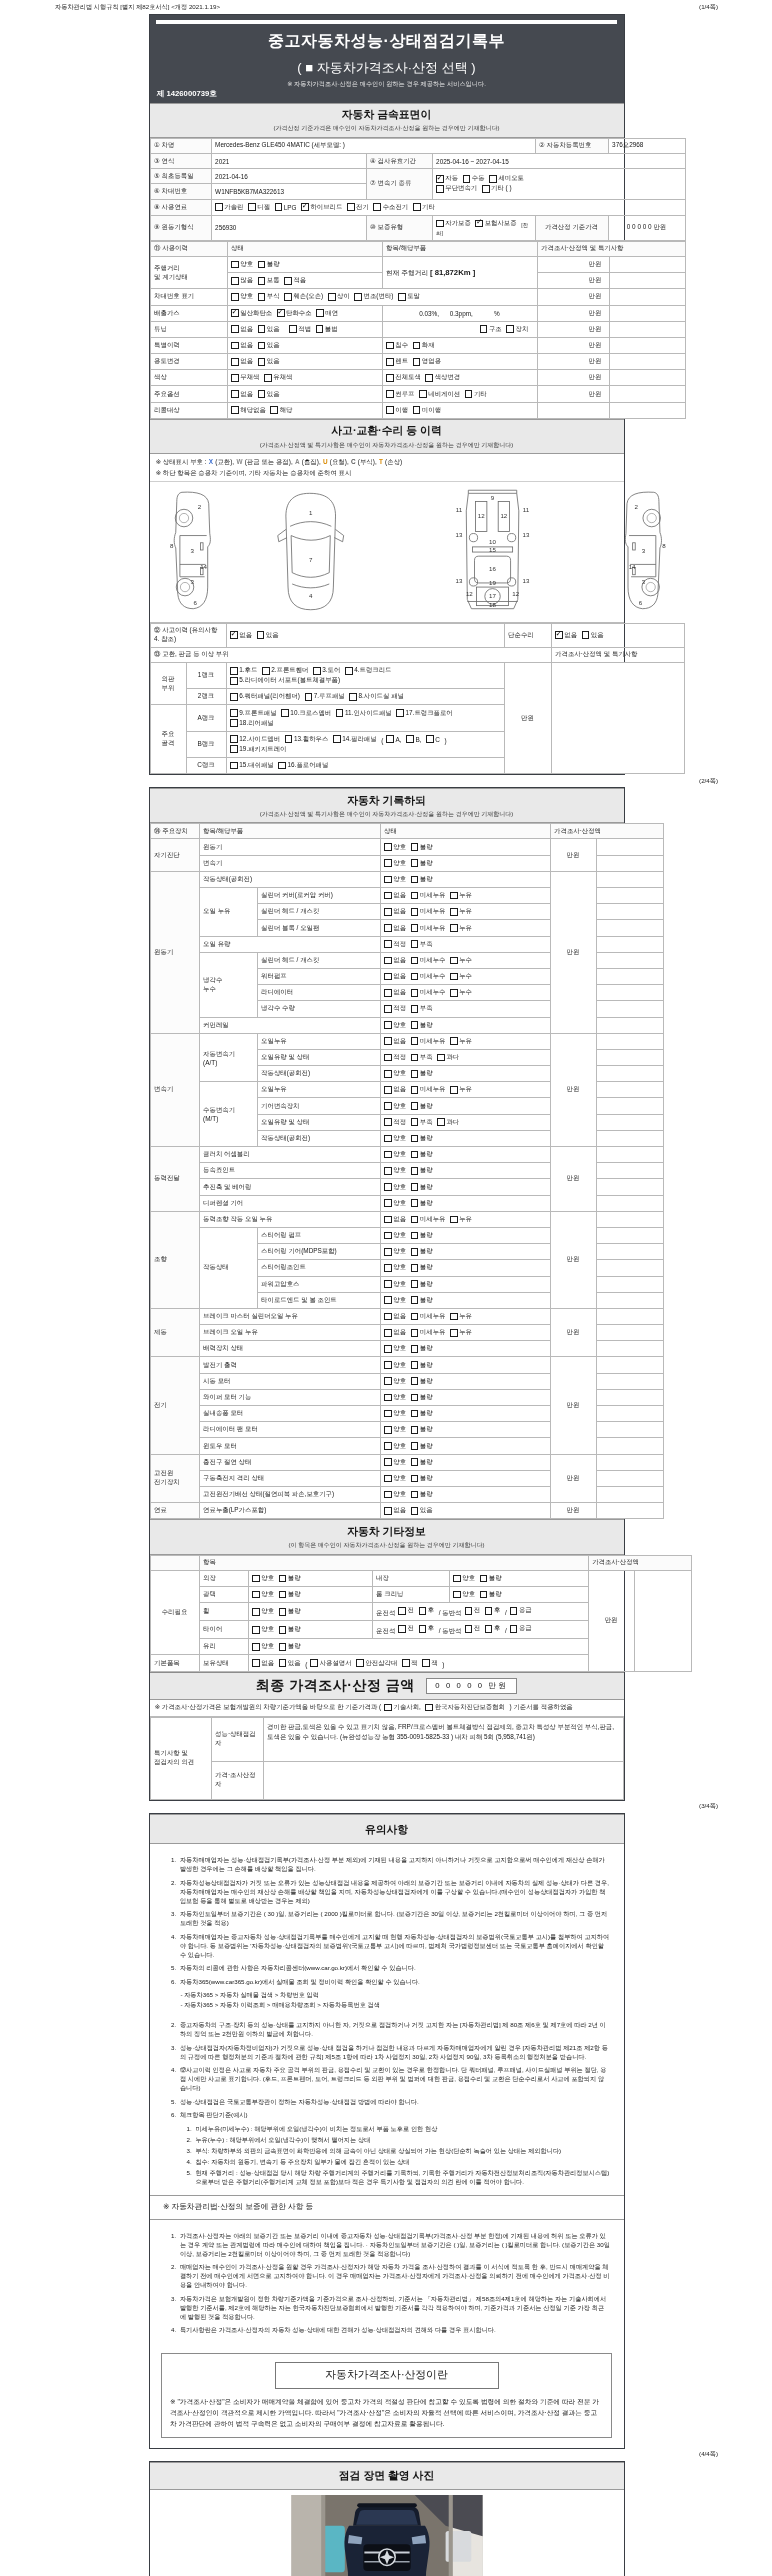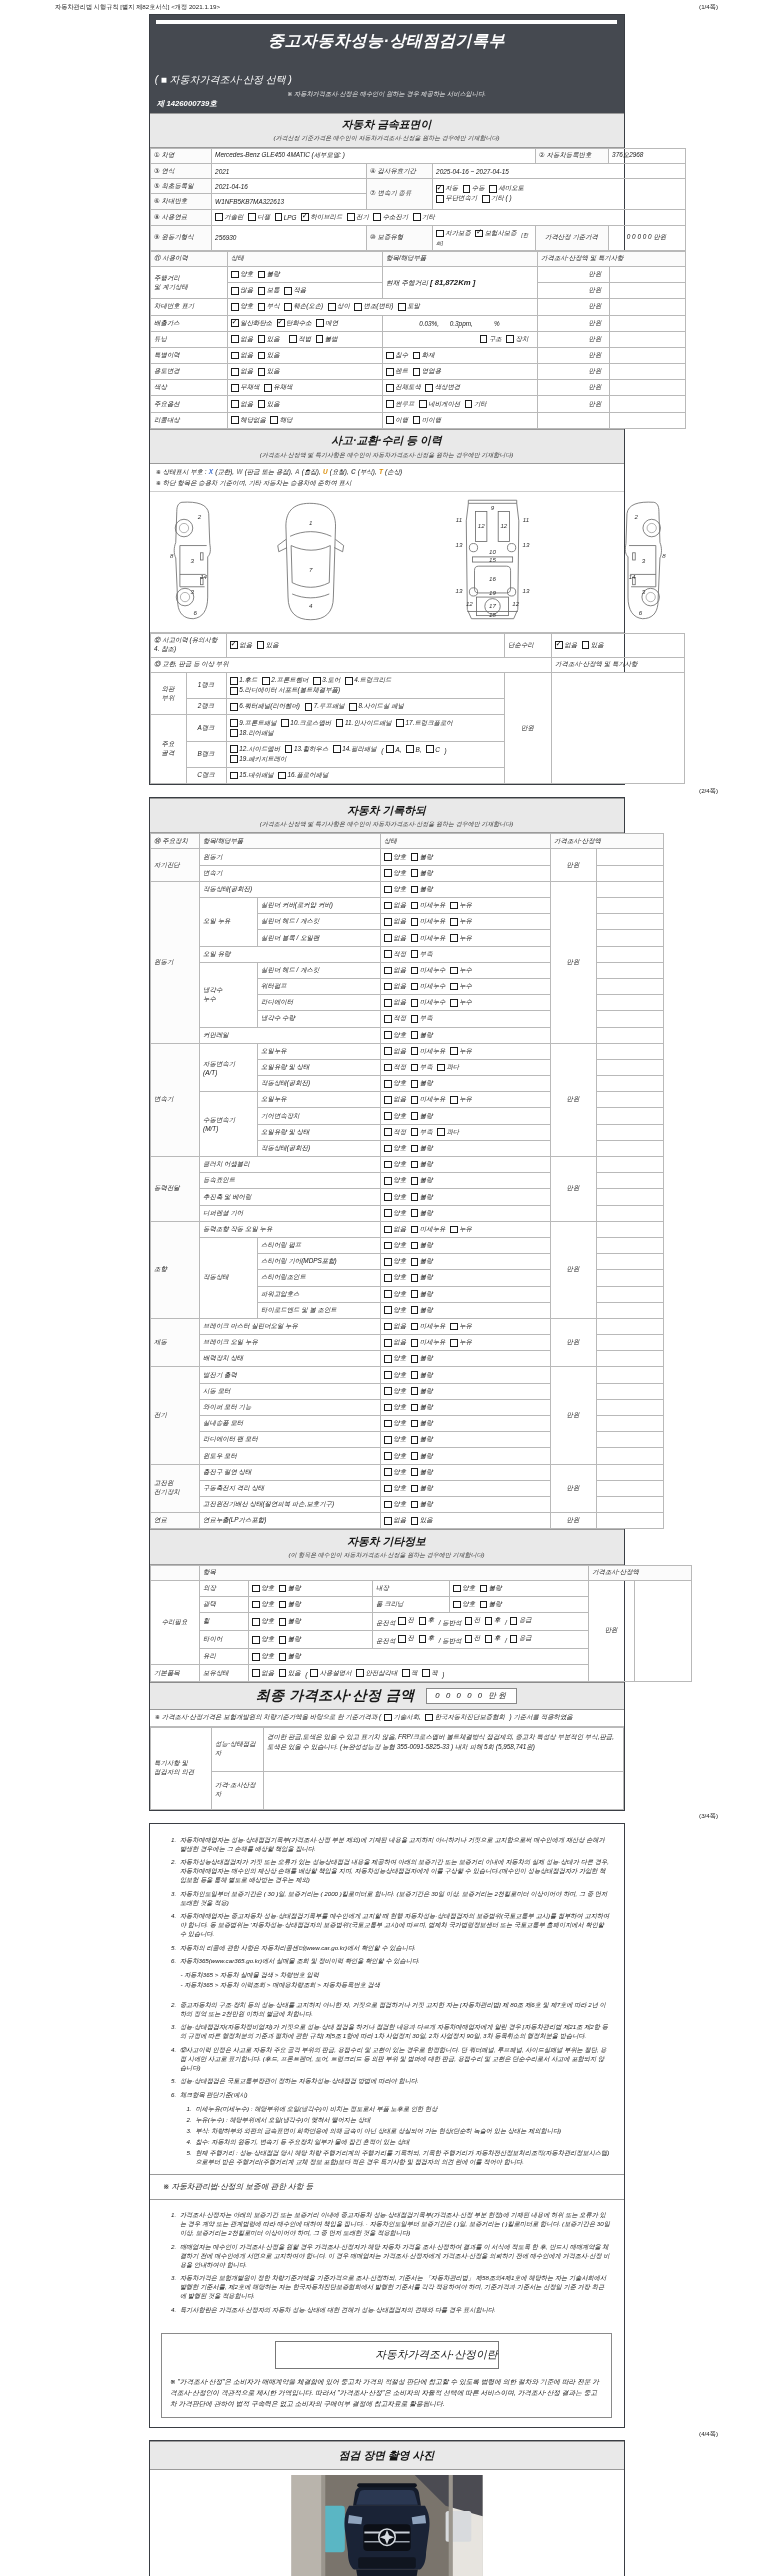--- a/index.html
+++ b/index.html
@@ -1,26 +1,26 @@
 <!DOCTYPE html>
 <html style="font-size:8.2px"><head>
 <meta charset="utf-8">
 <style>
   html,body{margin:0;padding:0;}
   body{width:773px;height:2576px;background:#fff;overflow:hidden;
        font-family:"Liberation Sans","DejaVu Sans",sans-serif;color:#161616;}
   .meta{width:663px;margin:3.1px auto 2.1px;display:flex;justify-content:space-between;
         font-size:6.2px;color:#222;}
   .marker{width:663px;margin:1.5px auto;text-align:right;font-size:6.2px;color:#222;}
-  .block{width:476px;margin:0 auto;border:1.5px solid #3a3e44;background:#fff;box-sizing:border-box;font-style:italic;}
+  .block{width:476px;margin:0 auto;border:1.5px solid #3a3e44;background:#fff;box-sizing:border-box;}
   
   .dochead{background:#454950;color:#fff;position:relative;padding:4.1px 5.2px 13.4px;}
   .dochead .strip{height:3.6px;background:#fff;margin:1px 1px 7.2px;}
   .dochead h1{margin:0;text-align:center;font-size:16px;letter-spacing:0.5px;font-weight:bold;}
-  .dochead .sub{font-size:10px;margin-top:21px;}
+  .dochead .sub{text-align:center;font-size:13px;margin-top:7px;}
   .dochead .note{text-align:center;font-size:6.2px;margin-top:3.1px;color:#e8e8e8;}
   .dochead .docno{position:absolute;left:7.2px;bottom:3.1px;font-size:7.7px;font-weight:bold;}
   
   .sechead{background:#e9e9e9;border-top:0.5px solid #9a9a9a;border-bottom:0.5px solid #9a9a9a;
            text-align:center;padding:4.6px 0 3.6px;}
   .sechead .t{font-size:10.8px;font-weight:600;}
   .sechead .s{font-size:6px;margin-top:2.1px;color:#333;}
   table{border-collapse:collapse;width:100%;table-layout:fixed;}
   td{border:0.5px solid #b9b9b9;font-size:6.4px;padding:2.6px 3.6px;vertical-align:middle;
      overflow:hidden;}
@@ -50,21 +50,21 @@
   
   .nbody{padding:7.2px 13.4px 5.2px;}
   .ni{display:flex;margin:4.6px 0;font-size:6.2px;line-height:1.45;}
   .ni .n{width:13.4px;flex:none;text-align:right;padding-right:3.6px;}
   .ni .t{flex:1;}
   .nb{margin:1px 0 1px 17.5px;font-size:6.2px;line-height:1.45;}
   .nsub{margin:2.1px 0 2.1px 15.5px;}
   .nsec{border-top:0.5px solid #9a9a9a;border-bottom:0.5px solid #9a9a9a;
         padding:6.7px 13.4px;font-size:7.7px;}
   .infobox{margin:8.2px 11.3px 9.3px;border:0.5px solid #8a8a8a;padding:7.2px 8.2px 8.2px;}
-  .infobox .ib-title{width:222px;margin:0 auto;border:0.5px solid #777;text-align:right;
+  .infobox .ib-title{width:222px;margin:0 auto;border:0.5px solid #777;text-align:center;
         padding:5.7px 0;font-size:10.8px;}
   .infobox .ib-body{margin-top:7.2px;font-size:6.7px;line-height:1.65;}
   
   .finalrow{display:flex;align-items:center;justify-content:center;gap:11.3px;
             background:#e9e9e9;border-top:1px solid #8c8c8c;border-bottom:0.5px solid #9a9a9a;
             padding:4.1px 0;}
   .finalrow .fl{font-size:14px;font-weight:bold;letter-spacing:0.5px;}
   .finalrow .fv{background:#fff;border:0.5px solid #888;padding:2.1px 8.2px;font-size:7.7px;letter-spacing:2.1px;}
   .fnote{font-size:5.7px;padding:2.6px 5.2px 3.6px;border-bottom:0.5px solid #bbb;display:flex;align-items:center;flex-wrap:nowrap;white-space:nowrap;overflow:hidden;}
   
@@ -1360,20 +1360,23 @@
       <td class="wrapcell">가격·조사산정자</td>
       <td style="height:32px"></td>
     </tr>
   </tbody>
     </table>
 </div>
 
 <div class="marker">(3/4쪽)</div>
 
 <div class="block">
+  <div class="sechead">
+    <div class="t" style="padding:3.1px 0">유의사항</div>
+  </div>
   <div class="nbody" id="noticeA">
       <div class="ni">
         <span class="n">1.</span>
         <span class="t">자동차매매업자는 성능·상태점검기록부(가격조사·산정 부분 제외)에 기재된 내용을 고지하지 아니하거나 거짓으로 고지함으로써 매수인에게 재산상 손해가 발생한 경우에는 그 손해를 배상할 책임을 집니다.</span>
       </div>
       <div class="ni">
         <span class="n">2.</span>
         <span class="t">자동차성능상태점검자가 거짓 또는 오류가 있는 성능상태점검 내용을 제공하여 아래의 보증기간 또는 보증거리 이내에 자동차의 실제 성능·상태가 다른 경우, 자동차매매업자는 매수인의 재산상 손해를 배상할 책임을 지며, 자동차성능상태점검자에게 이를 구상할 수 있습니다.(매수인이 성능상태점검자가 가입한 책임보험 등을 통해 별도로 배상받는 경우는 제외)</span>
       </div>
       <div class="ni">

